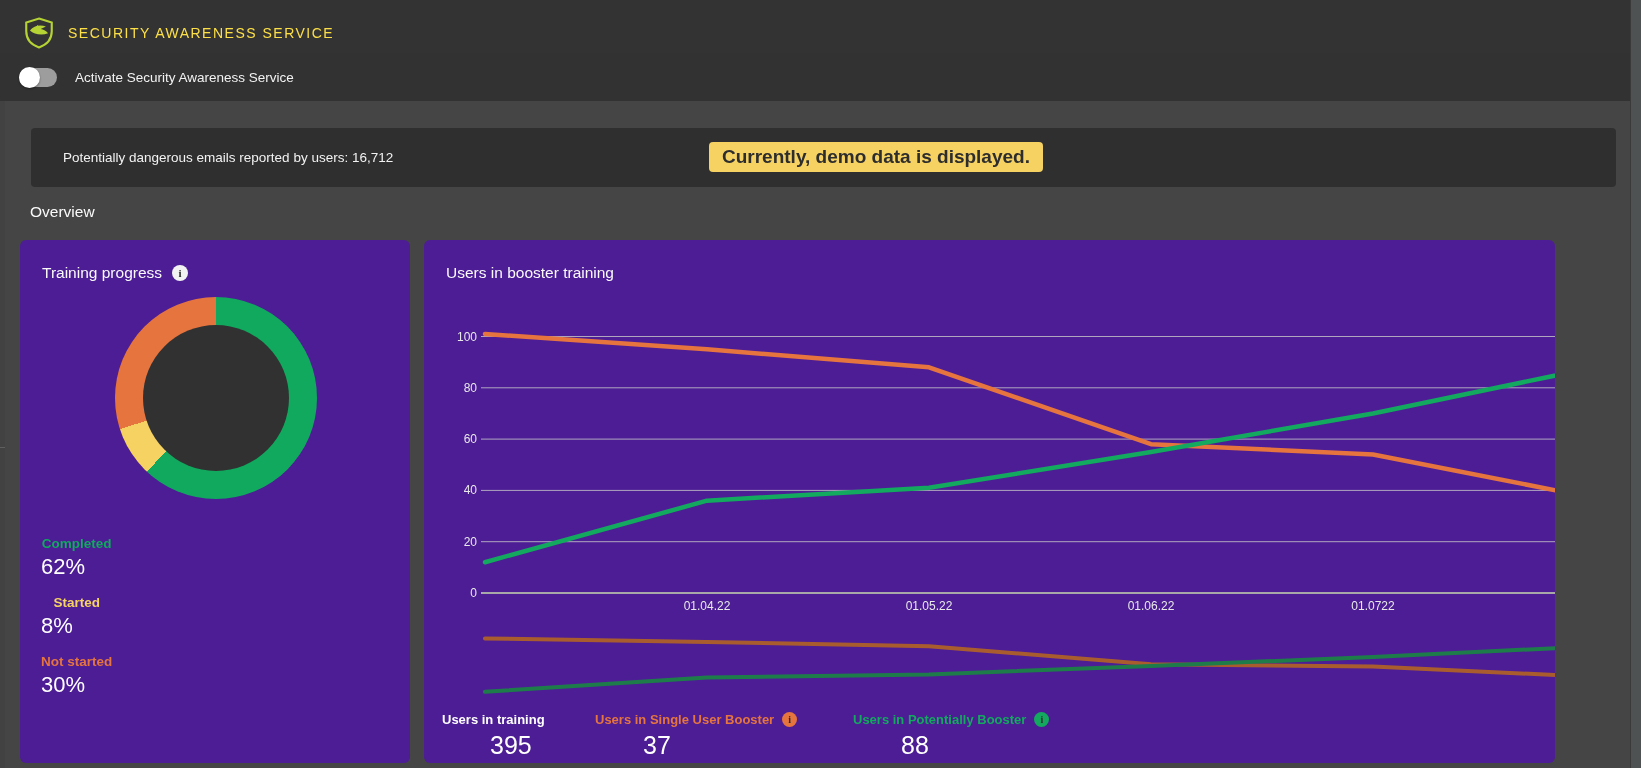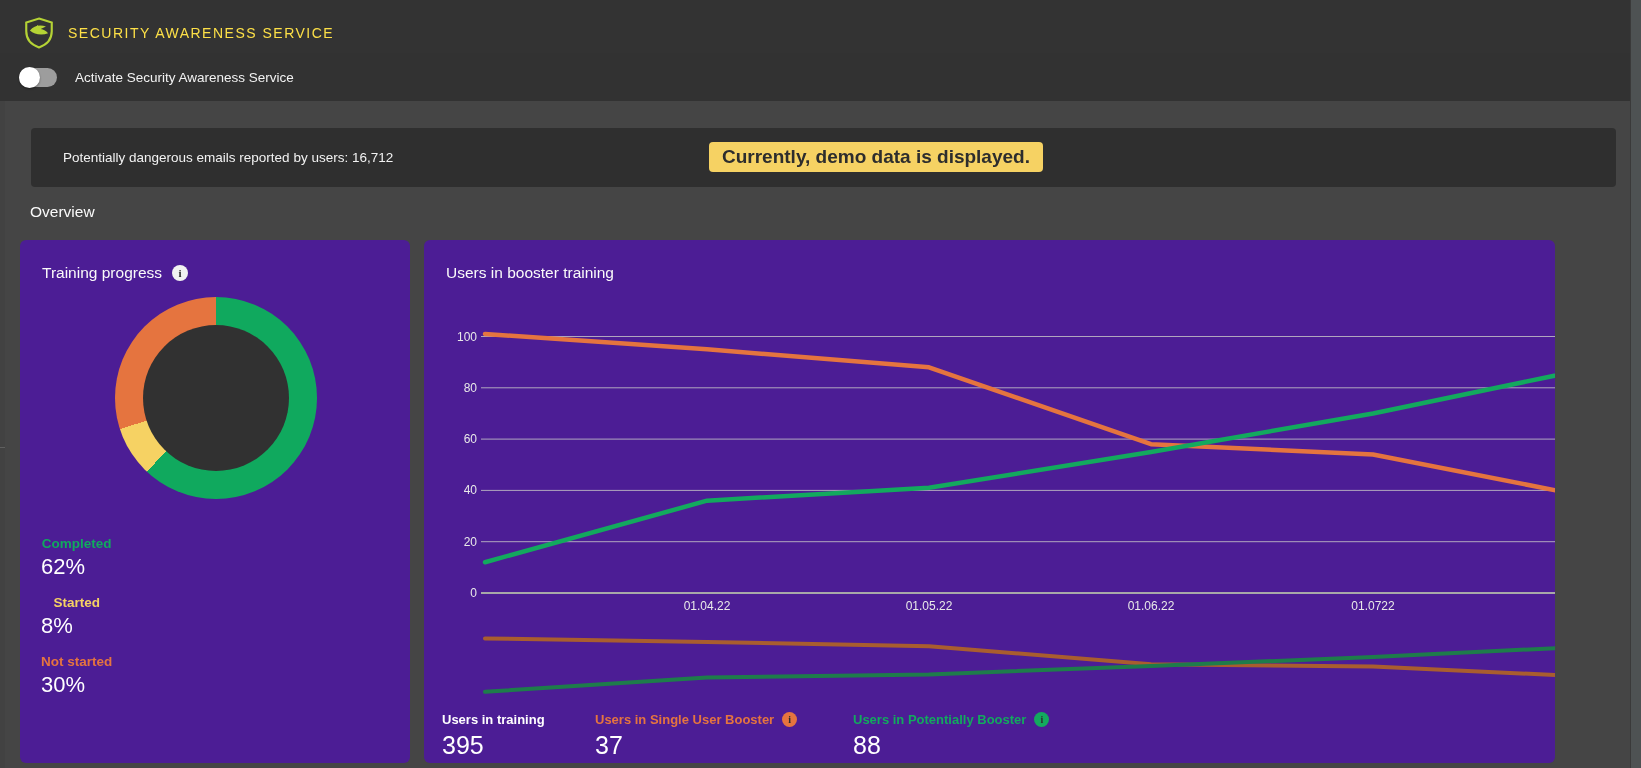--- a/index.html
+++ b/index.html
@@ -75,21 +75,21 @@
   .stats-row { position:absolute; top:472px; left:0; width:100%; height:51px; }
   .stat { position:absolute; top:0; }
   .stat .stat-label-row { display:flex; align-items:center; }
   .stat-label { font-size:13px; font-weight:bold; white-space:nowrap; }
   .stat-icon {
     display:inline-flex; align-items:center; justify-content:center;
     width:15px; height:15px; border-radius:50%; color:#2d2d2d;
     font-size:10px; font-weight:bold; font-family:"Liberation Serif",serif;
     margin-left:8px; cursor:pointer;
   }
-  .stat-value { font-size:25px; color:#ffffff; margin-top:4px; }
+  .stat-value { font-size:25px; color:#ffffff; margin-top:4px;margin-left:48px; }
   text { font-family:"Liberation Sans","DejaVu Sans",sans-serif; }
 </style>
 </head>
 <body>
 
 <div class="left-strip">
     <div class="divider"></div>
   </div>
 <div class="scroll-strip"></div>
 

